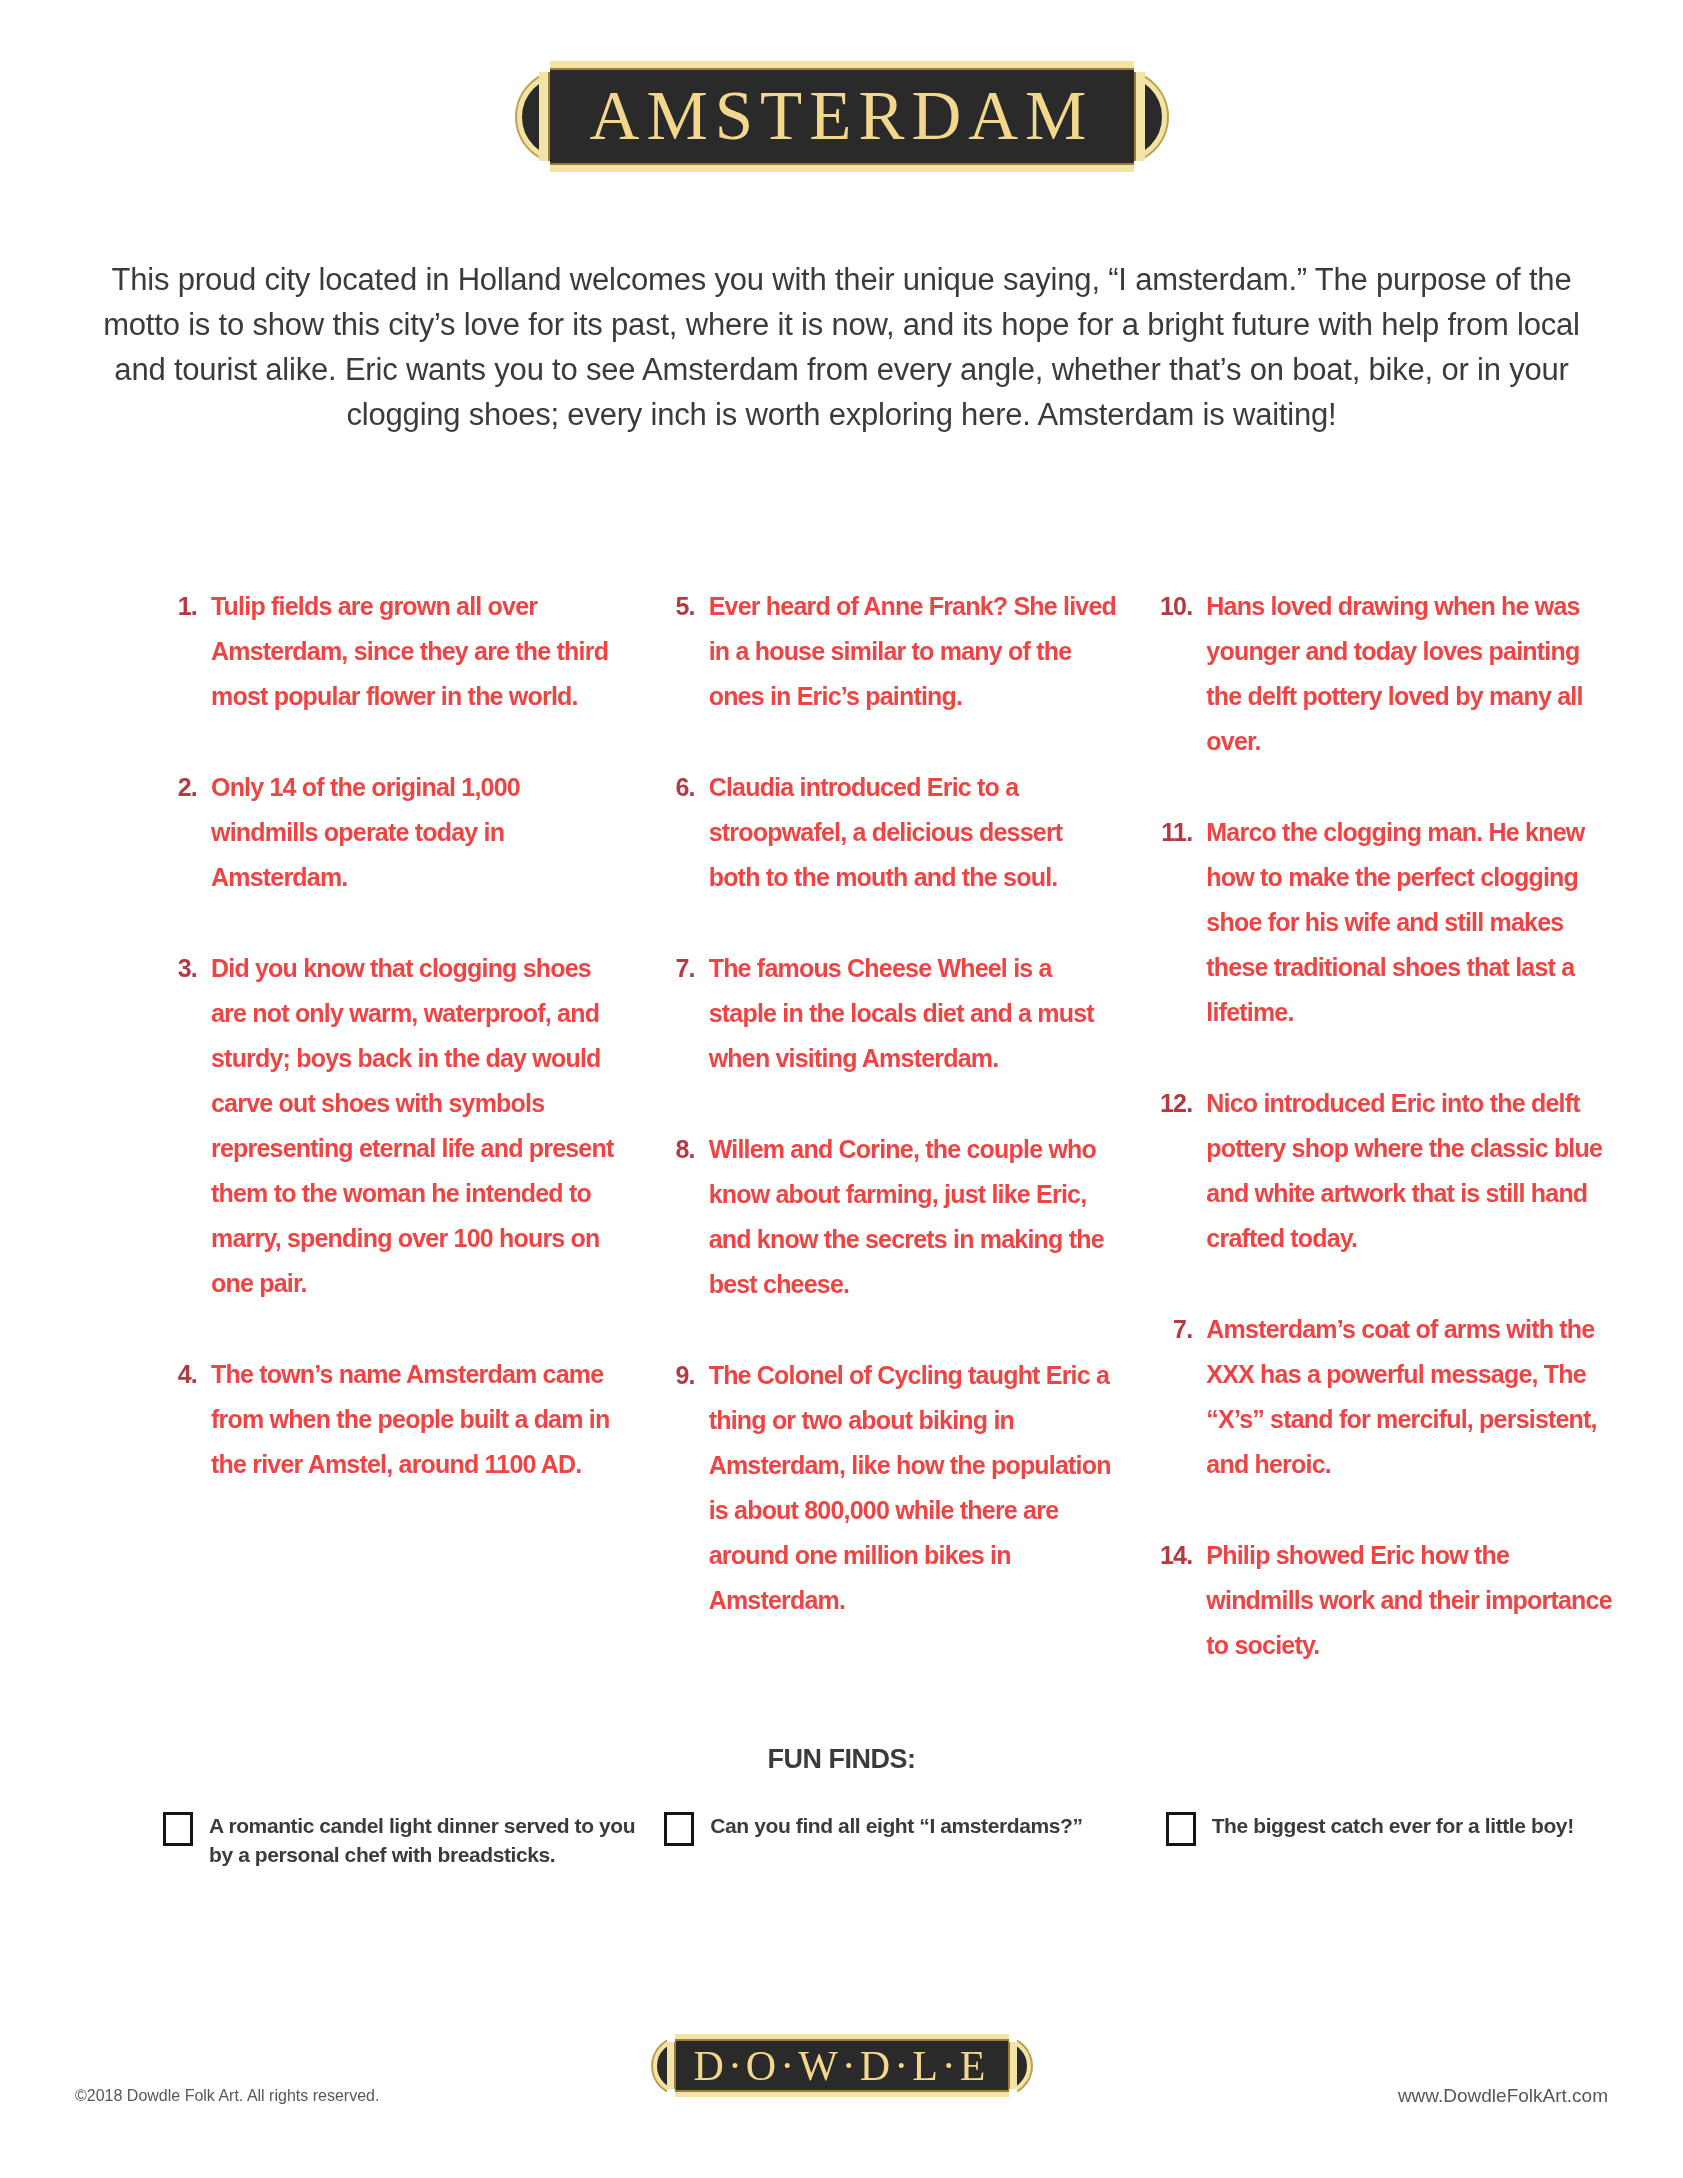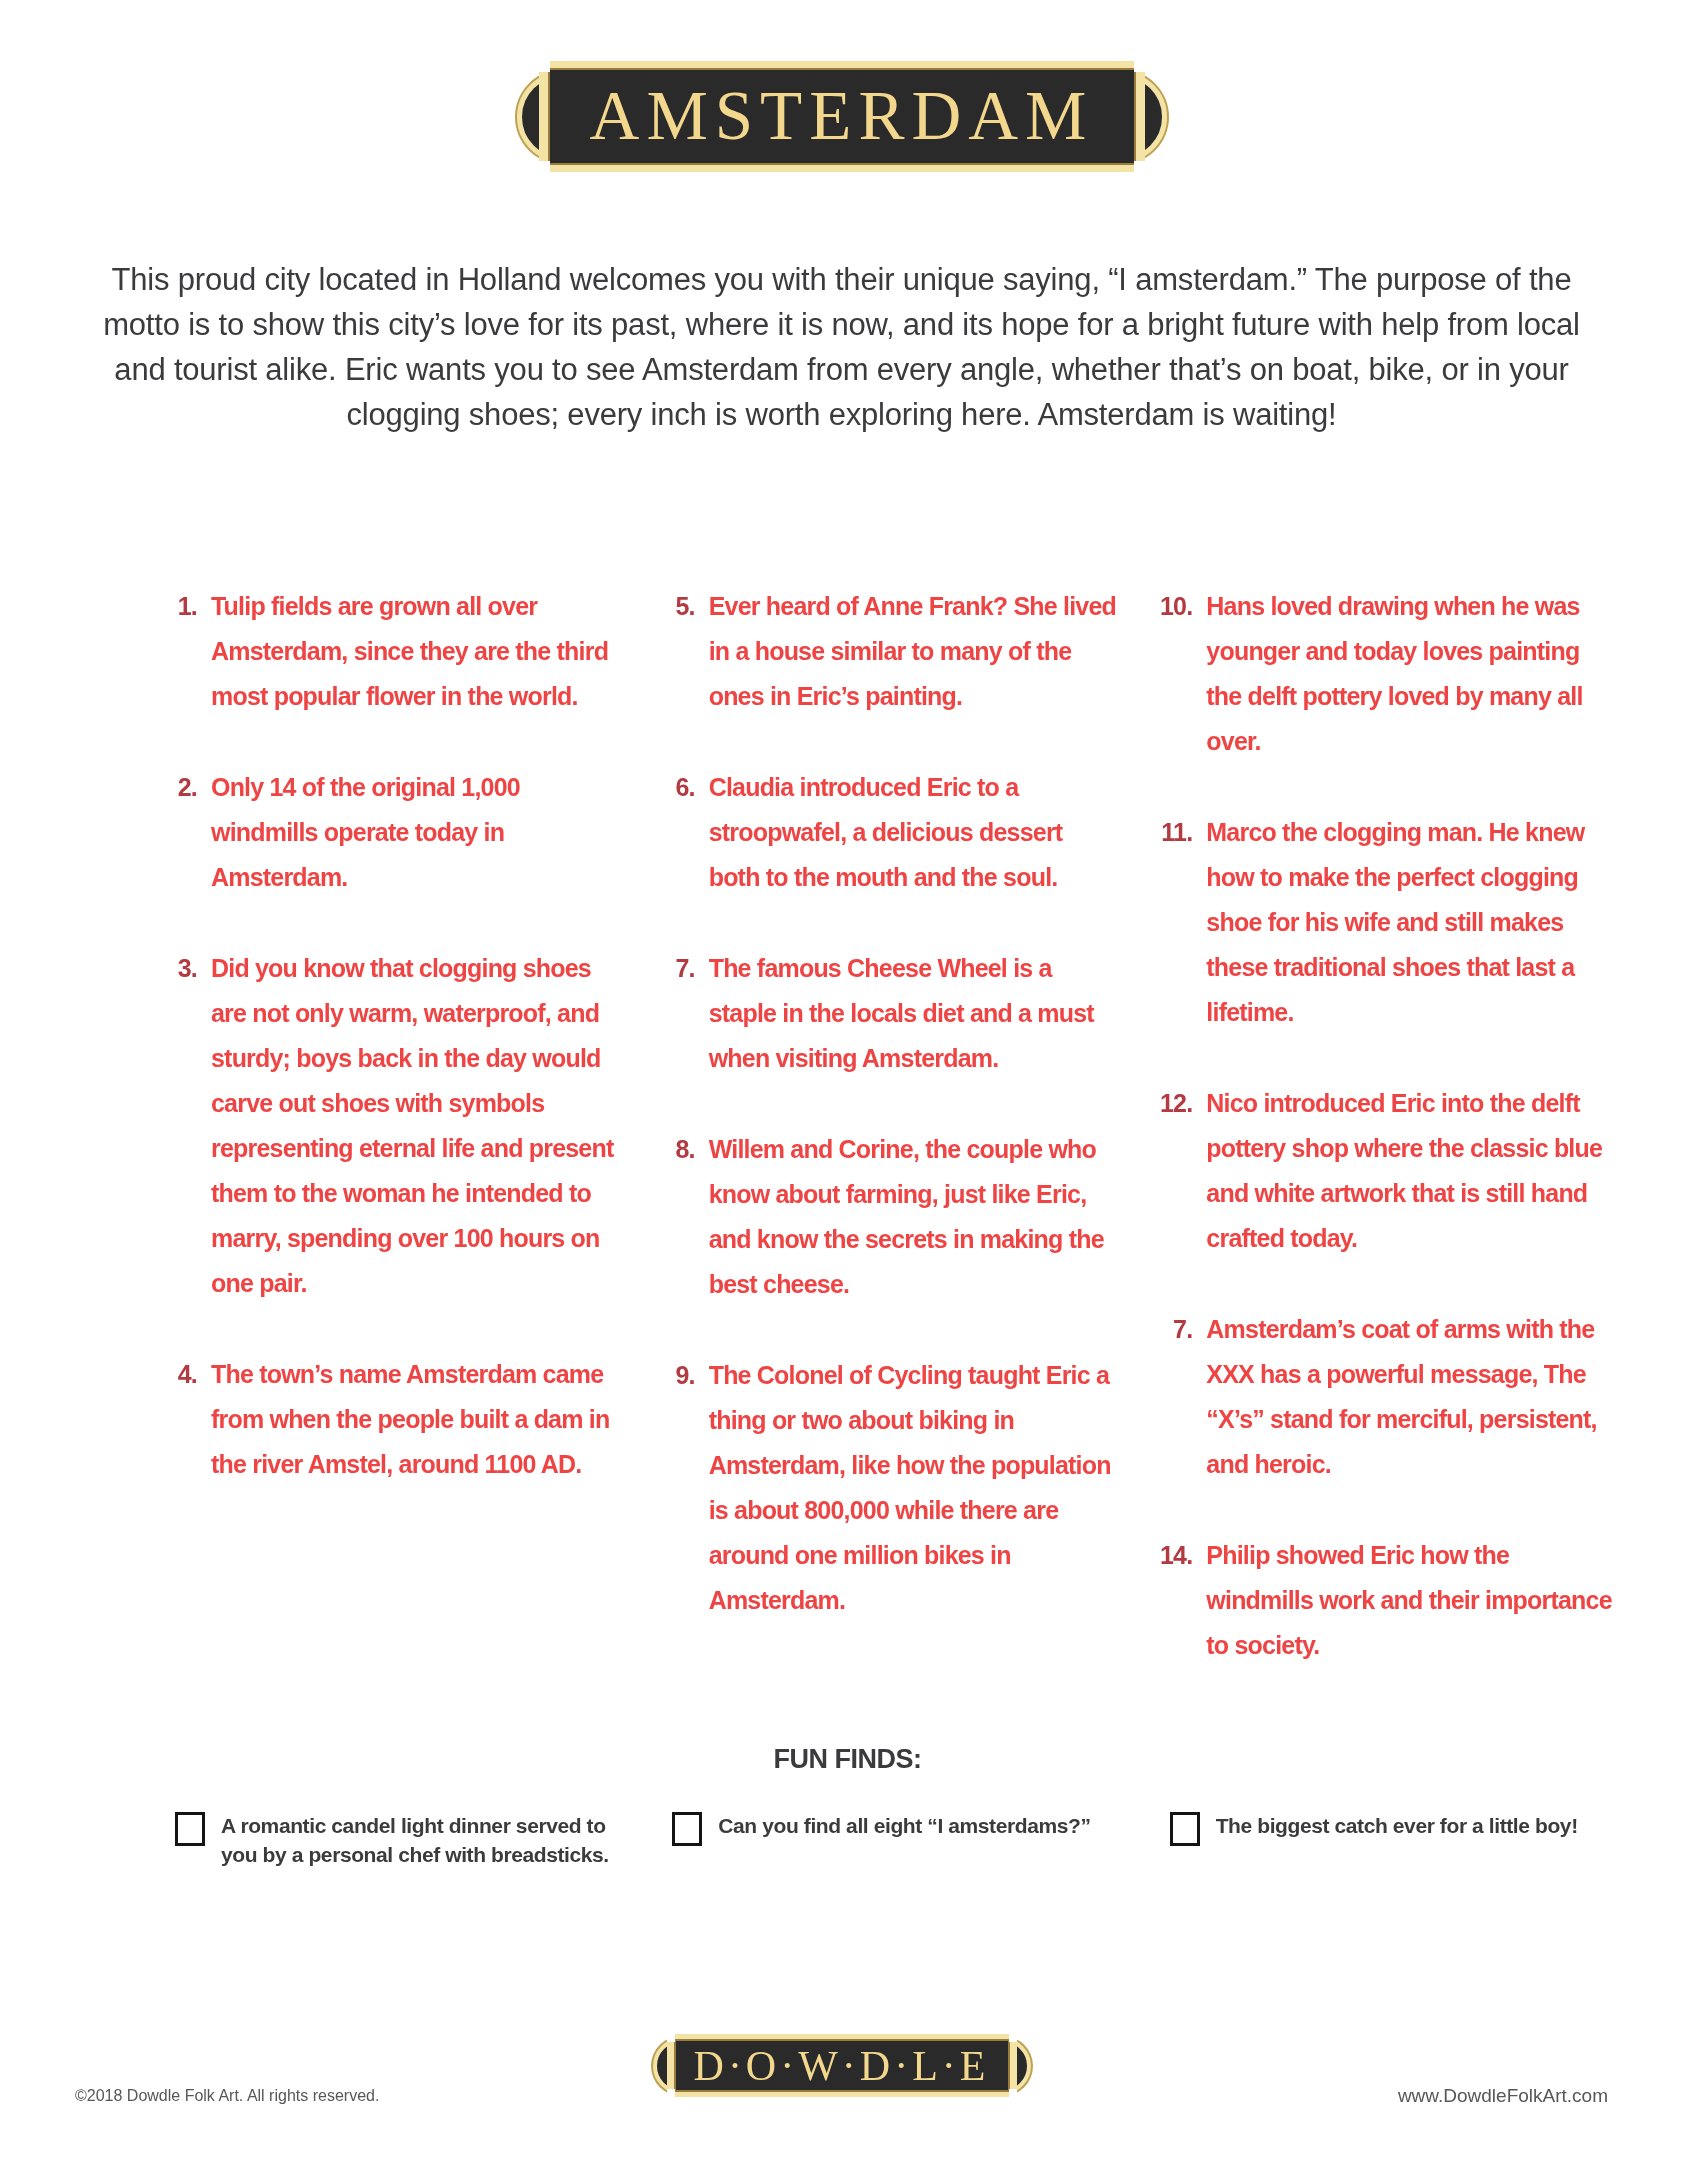--- a/index.html
+++ b/index.html
@@ -107,21 +107,21 @@
   .fact-text{
     flex:1;
     font-weight:700;
     font-size:25px;
     line-height:45px;
     letter-spacing:-0.8px;
     color:#ef4444;
   }
 
   
-  .funfinds-block{position:absolute;left:12px;right:0;top:1744px;}
+  .funfinds-block{position:absolute;left:0;right:0;top:1744px;}
   .ff-heading{
     margin:0;
     text-align:center;
     font-size:27px;
     font-weight:700;
     letter-spacing:-0.5px;
     color:#3b3b3d;
   }
   .ff-row{
     display:flex;

